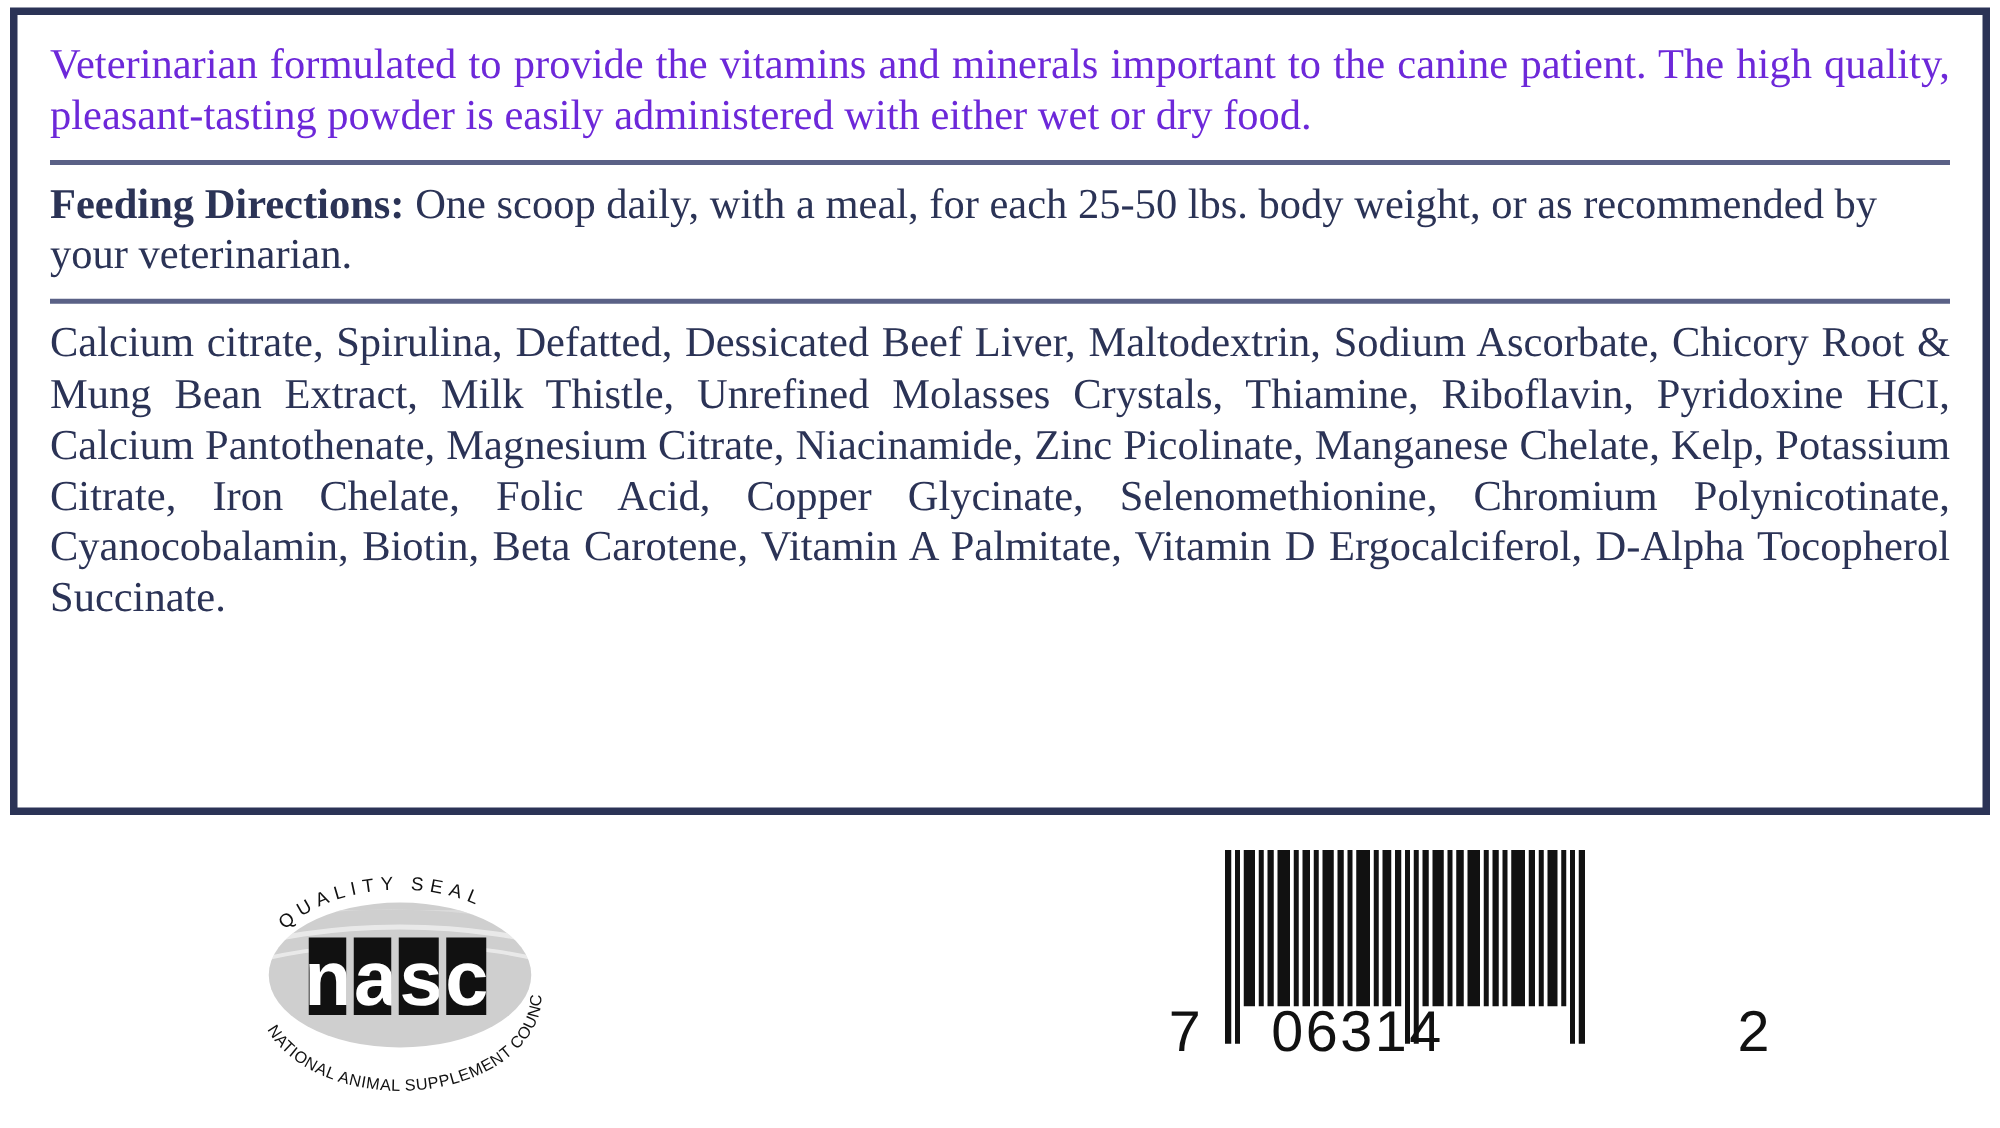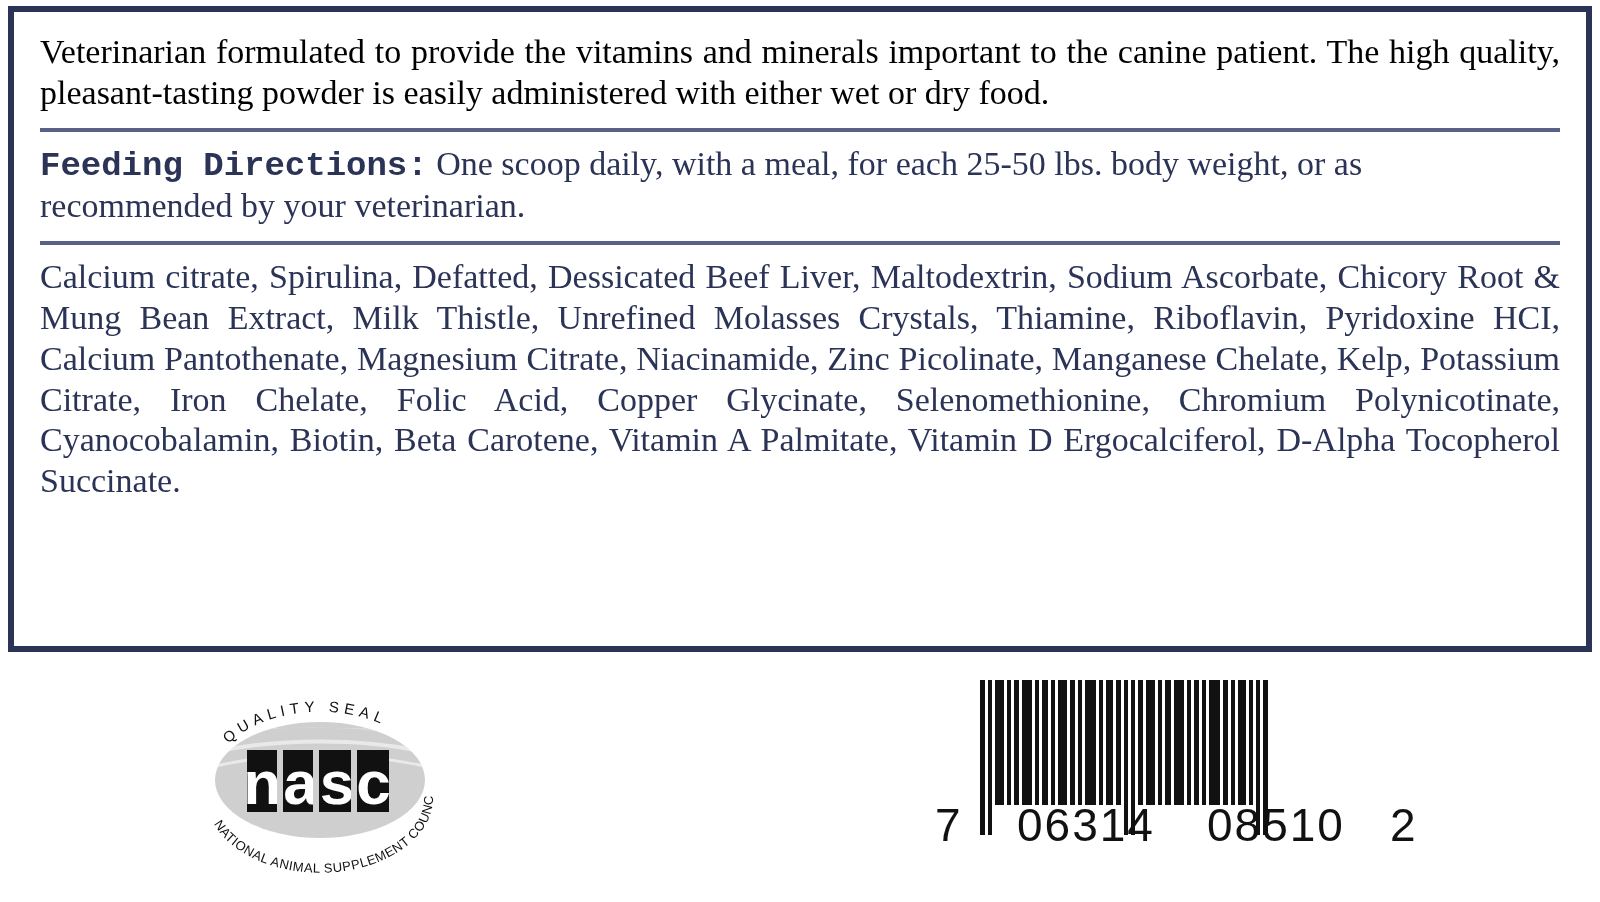--- a/index.html
+++ b/index.html
@@ -37,39 +37,38 @@
   .panel-inner {
     padding: 14px 26px 10px 26px;
     box-sizing: border-box;
   }
 
   .blurb {
     font-size: 34px;
     line-height: 1.20;
     text-align: justify;
     text-justify: inter-word;
-    color: #000000;
+    color: #6d28d9;
     margin: 6px 0 0 0;
   }
 
   .rule {
     height: 4px;
     background: #5a6186;
     margin: 14px 0 12px 0;
   }
 
   .feeding {
     font-size: 34px;
     line-height: 1.20;
     color: #2b3356;
     margin: 0;
   }
   .feeding .lead {
     font-weight: bold;
-    font-family: Liberation Mono, monospace;
   }
 
   .ingredients-head {
     font-size: 36px;
     font-weight: bold;
     color: #2b3356;
     margin: 2px 0 8px 0;
   }
 
   .ingredients-body {
@@ -228,18 +227,17 @@
         <div class="bar short" style="width:11px"></div>
         <div class="bar short" style="width:5px"></div>
         <div class="bar short" style="width:4px"></div>
         <div class="bar short" style="width:8px"></div>
         <div class="bar short" style="width:4px"></div>
         <div class="bar tall" style="width:4px"></div>
         <div class="bar tall" style="width:5px"></div>
       </div>
       <div class="bc-digits bc-left-digit">7</div>
       <div class="bc-digits bc-group1">06314</div>
-      <div class="bc-digits bc-group2">08510</div>
       <div class="bc-digits bc-right-digit">2</div>
     </div>
 
   </div>
 </div>
 
 </body></html>

